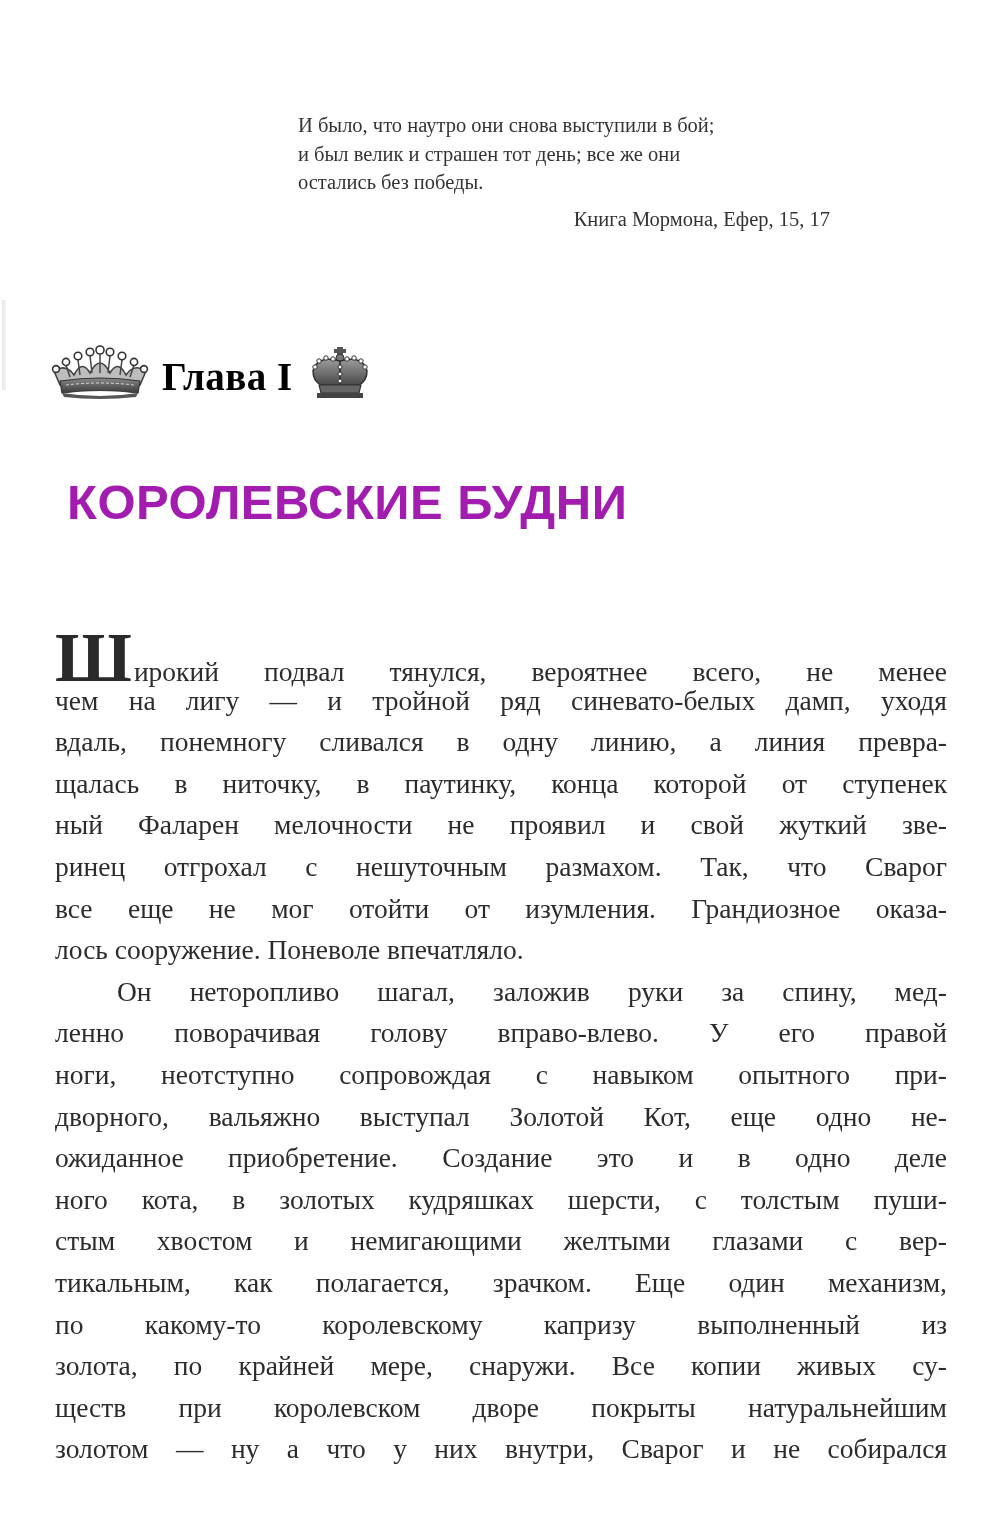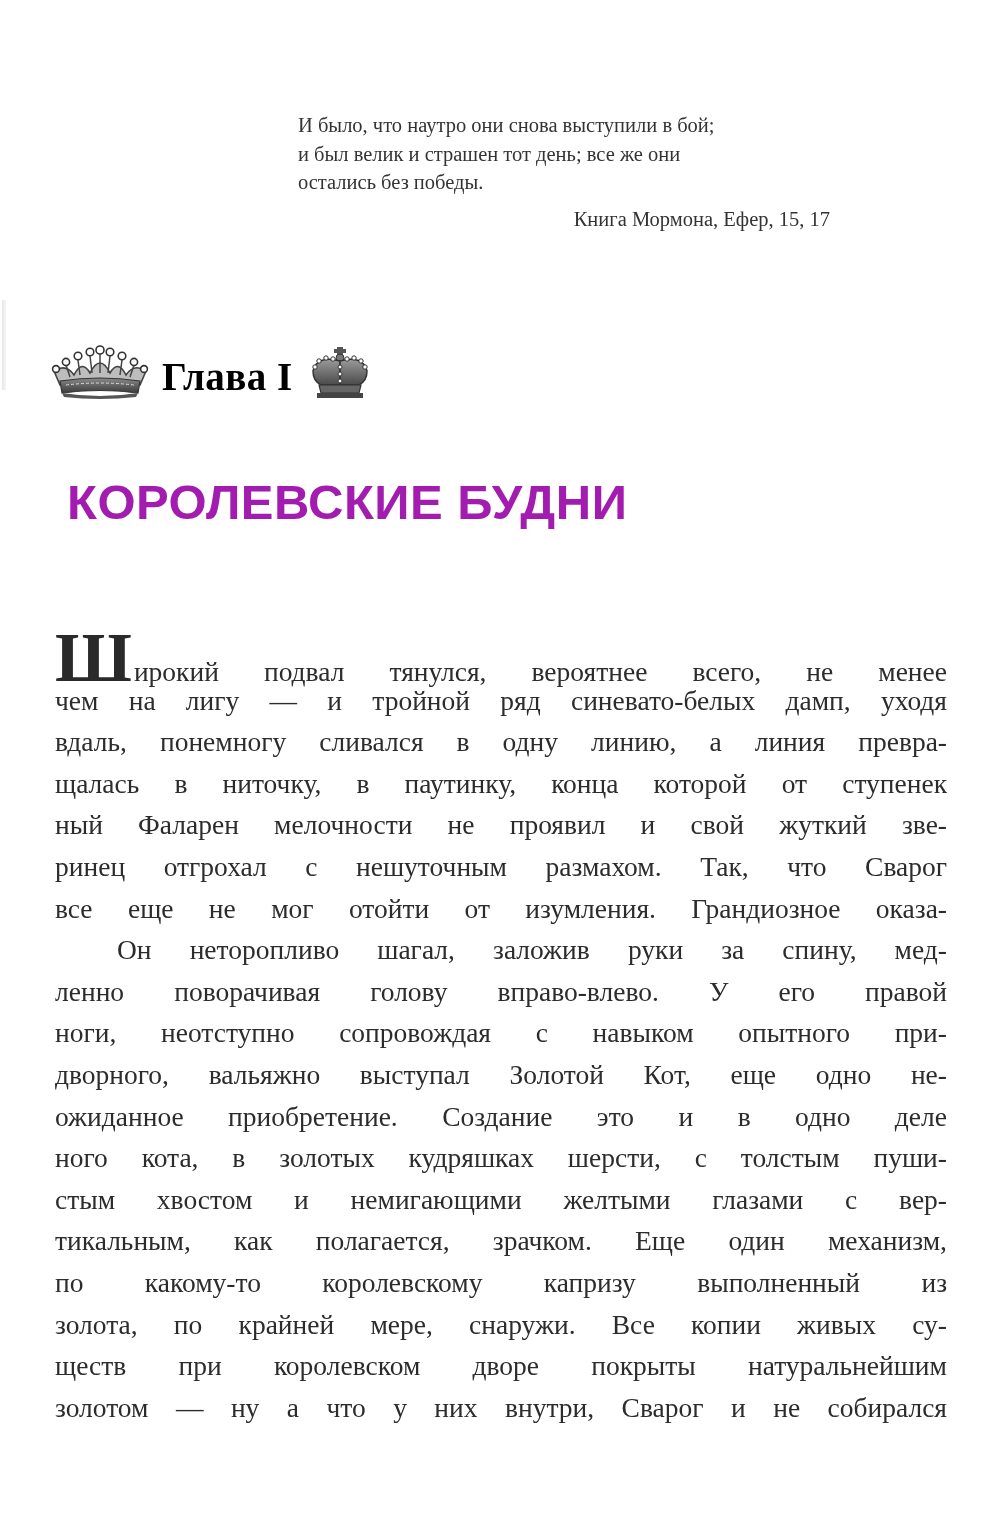--- a/index.html
+++ b/index.html
@@ -195,20 +195,21 @@
 
 <div class="body-text">
   <div class="paragraph">
     <span class="line"><span class="drop-cap">Ш</span><span>ирокий подвал тянулся, вероятнее всего, не менее</span></span>
     <span class="line">чем на лигу — и тройной ряд синевато-белых дамп, уходя</span>
     <span class="line">вдаль, понемногу сливался в одну линию, а линия превра-</span>
     <span class="line">щалась в ниточку, в паутинку, конца которой от ступенек</span>
     <span class="line">ный Фаларен мелочности не проявил и свой жуткий зве-</span>
     <span class="line">ринец отгрохал с нешуточным размахом. Так, что Сварог</span>
     <span class="line">все еще не мог отойти от изумления. Грандиозное оказа-</span>
+    <span class="line last">лось сооружение. Поневоле впечатляло.</span>
   </div>
   <div class="paragraph">
     <span class="line indent">Он неторопливо шагал, заложив руки за спину, мед-</span>
     <span class="line">ленно поворачивая голову вправо-влево. У его правой</span>
     <span class="line">ноги, неотступно сопровождая с навыком опытного при-</span>
     <span class="line">дворного, вальяжно выступал Золотой Кот, еще одно не-</span>
     <span class="line">ожиданное приобретение. Создание это и в одно деле</span>
     <span class="line">ного кота, в золотых кудряшках шерсти, с толстым пуши-</span>
     <span class="line">стым хвостом и немигающими желтыми глазами с вер-</span>
     <span class="line">тикальным, как полагается, зрачком. Еще один механизм,</span>

